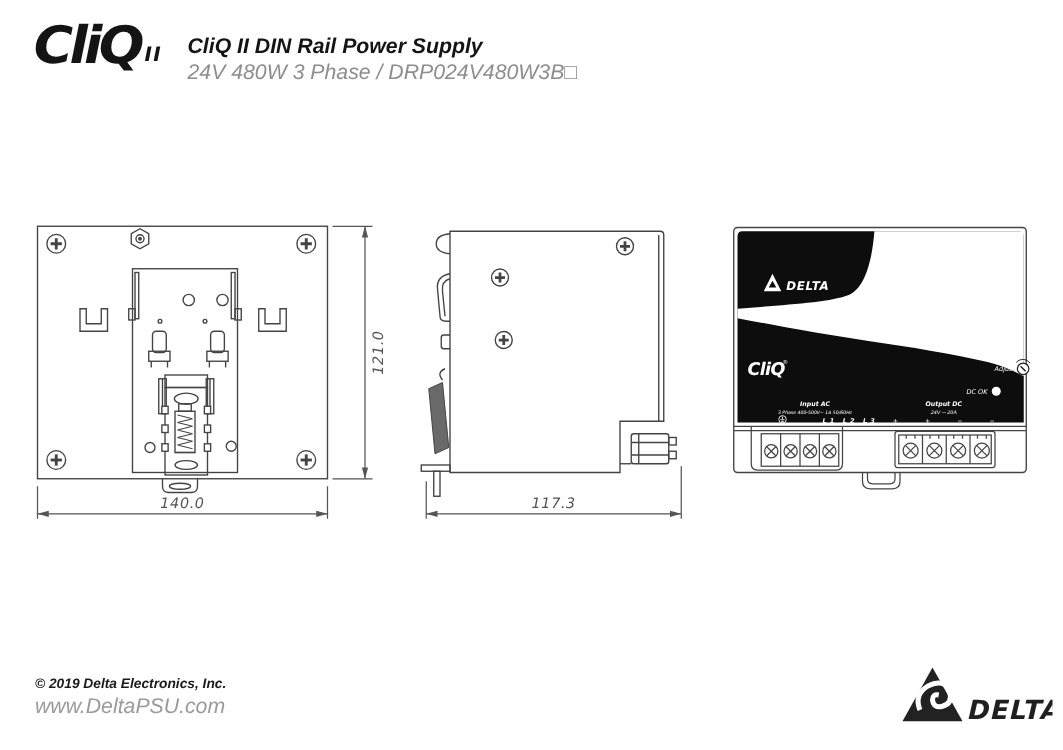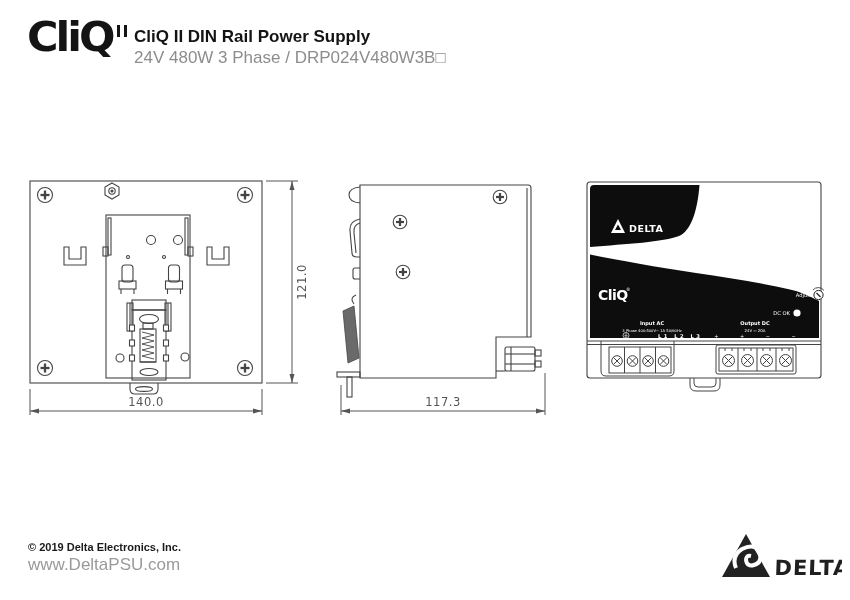--- a/index.html
+++ b/index.html
@@ -1,24 +1,24 @@
 <!DOCTYPE html>
 <html><head>
 <meta charset="utf-8">
 <style>
   html,body{margin:0;padding:0;background:#fff;}
   .page{position:relative;width:850px;height:600px;background:#ffffff;overflow:hidden;
-        font-family:"Liberation Sans",sans-serif;}
+        font-family:"Liberation Sans",sans-serif;font-style:italic;}
   
   .brandlogo{position:absolute;left:27px;top:14px;display:flex;align-items:flex-start;color:#141414;}
   .brandlogo .word{font-family:"DejaVu Sans",sans-serif;font-weight:900;font-size:43px;
         letter-spacing:-3px;line-height:46px;transform:scaleY(.96);}
   .brandlogo .sup{font-family:"DejaVu Sans",sans-serif;font-weight:900;font-size:16px;
-        margin-left:3px;margin-top:8px;letter-spacing:1px;}
-  .titleblock{position:absolute;left:134px;top:27px;}
+        margin-left:3px;margin-top:20px;letter-spacing:1px;}
+  .titleblock{position:absolute;left:150px;top:27px;}
   .title{font-size:17px;font-weight:bold;color:#141414;line-height:20px;}
   .subtitle{font-size:17px;color:#8d8d8d;line-height:21px;text-align:center;}
   
   .drawing{position:absolute;}
   svg text{font-family:"DejaVu Sans",sans-serif;}
   .dimtext{fill:#555;font-size:11.5px;letter-spacing:.5px;}
   
   .copyright{position:absolute;left:28px;top:541px;font-size:11px;font-weight:bold;color:#1a1a1a;}
   .website{position:absolute;left:28px;top:555px;font-size:17px;color:#9a9a9a;}
   .footerlogo{position:absolute;left:712px;top:527px;}

